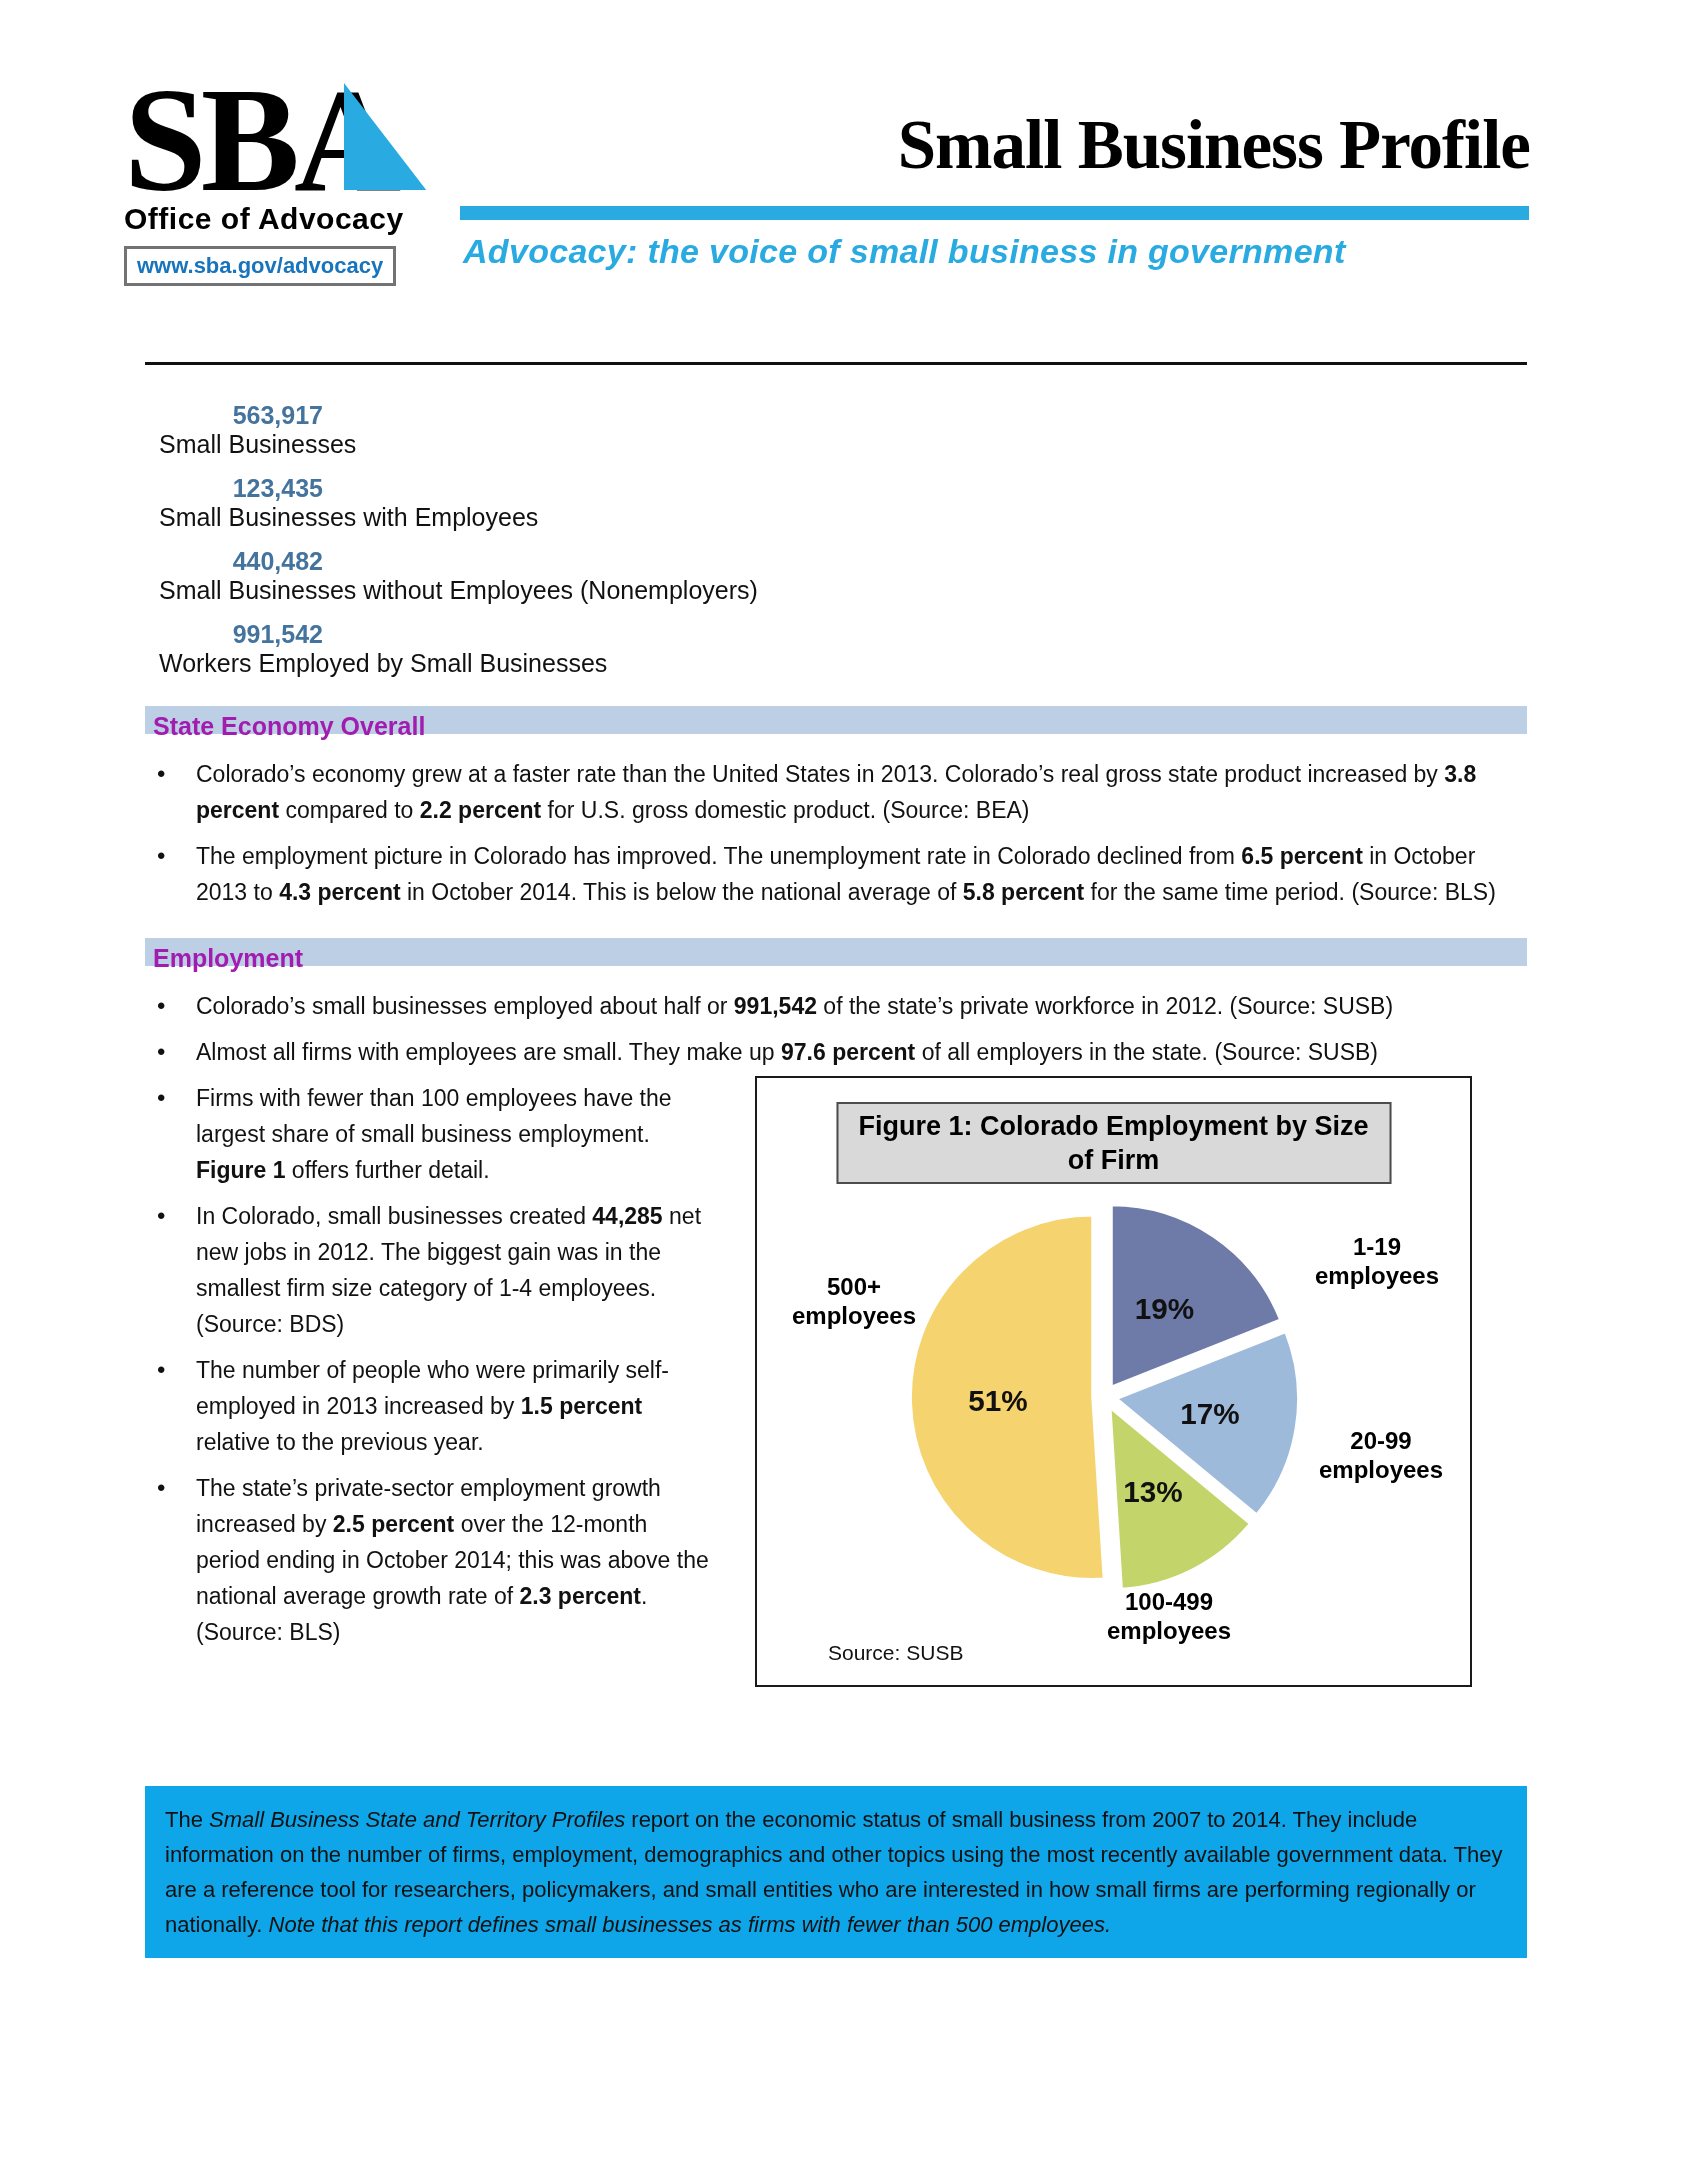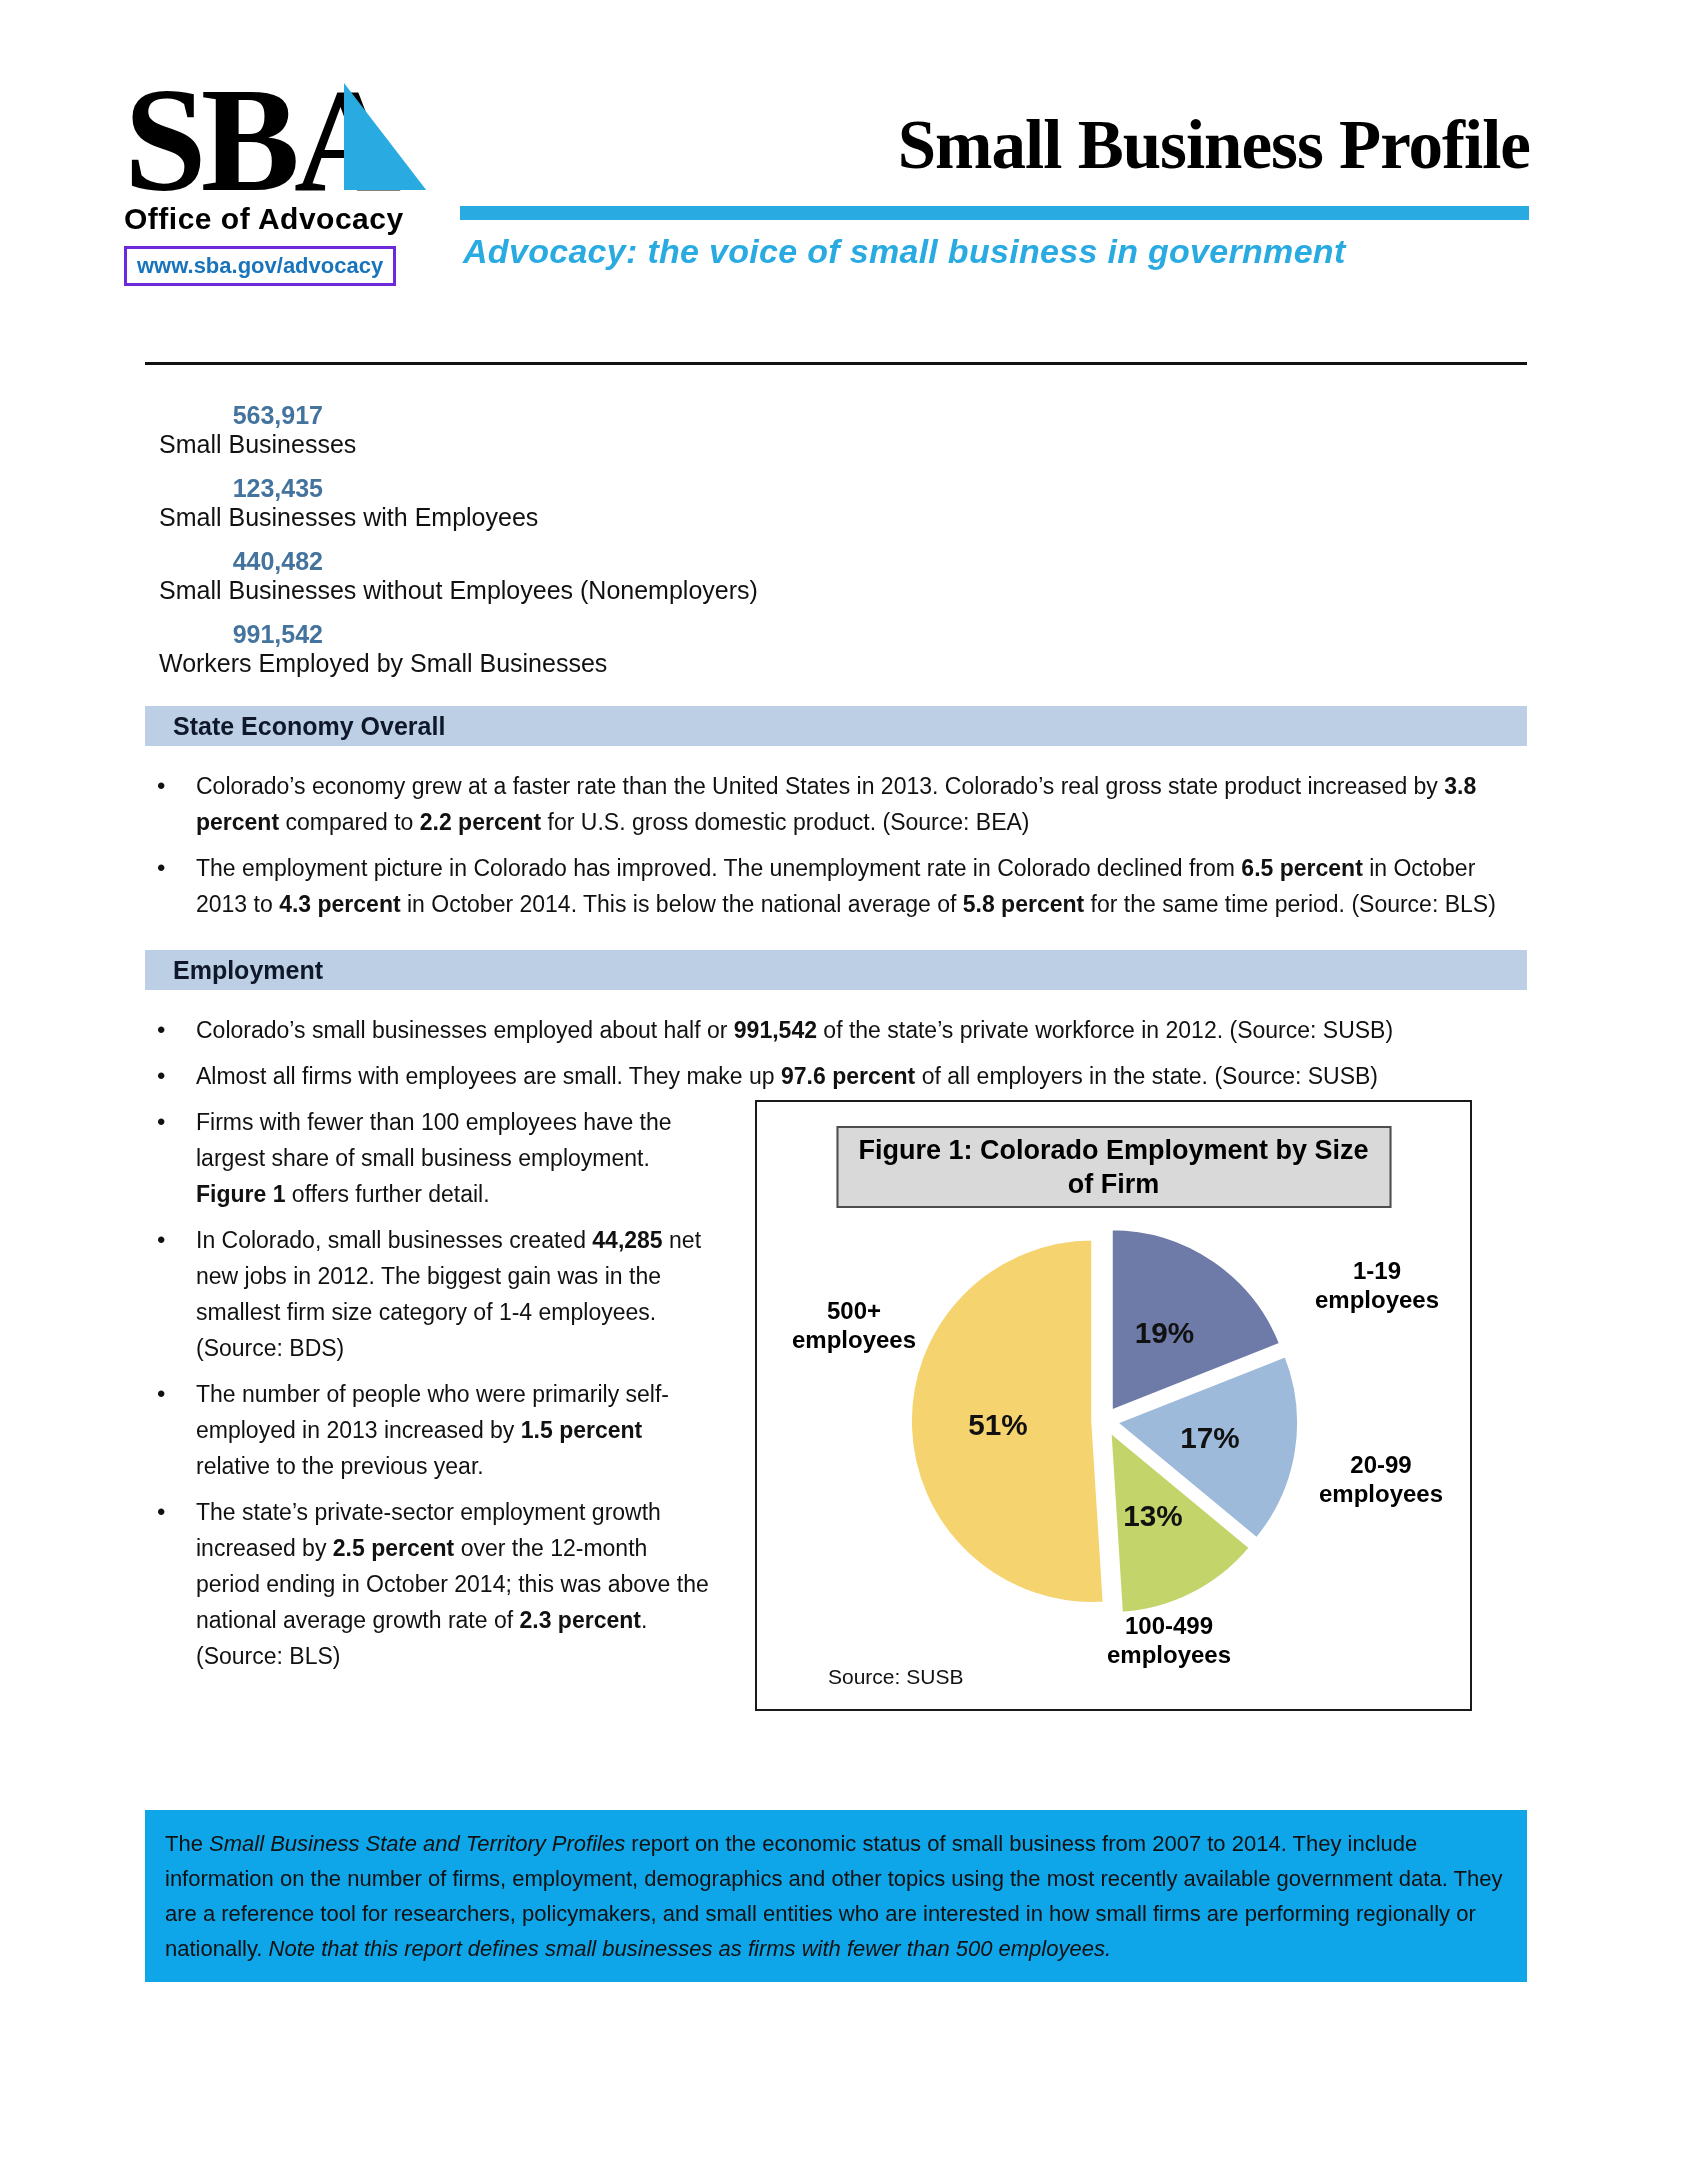--- a/index.html
+++ b/index.html
@@ -7,21 +7,21 @@
   .page {
     position:relative; width:1683px; height:2178px; background:#ffffff;
     font-family:"Liberation Sans", sans-serif; color:#1a1a1a; overflow:hidden;
   }
 
   
   .logo { position:absolute; left:124px; top:79px; width:327px; }
   .sba-svg { display:block; overflow:visible; }
   .office { font-size:30px; font-weight:bold; letter-spacing:0.5px; margin-top:6px; color:#000; }
   .url-box {
-    display:inline-block; border:3px solid #6d28d9; color:#1874BC; font-weight:bold;
+    display:inline-block; border:3px solid #737373; color:#1874BC; font-weight:bold;
     font-size:22px; padding:4px 10px; margin-top:10px; background:#fff;
   }
   .profile-title {
     position:absolute; top:111px; right:153px; font-family:"Liberation Serif", serif;
     font-weight:bold; font-size:69px; line-height:1; color:#000; letter-spacing:-1px;
   }
   .cyan-bar { position:absolute; left:460px; top:206px; width:1069px; height:14px; background:#29ABE2; }
   .tagline {
     position:absolute; left:463px; top:232px; font-size:34px; font-style:italic; font-weight:bold;
     color:#29ABE2; letter-spacing:0.3px;
@@ -31,22 +31,22 @@
   .main { position:absolute; left:145px; top:362px; width:1382px; }
   h1.state { font-size:83px; font-weight:bold; color:#000; line-height:1; margin-bottom:16px; letter-spacing:-1px; }
   .title-rule { border-top:3px solid #111; margin-bottom:36px; }
 
   .stats { margin-bottom:26px; }
   .stat-row { display:flex; align-items:baseline; margin-bottom:15px;flex-direction:column; }
   .stat-value { width:164px; text-align:right; font-weight:bold; font-size:25px; color:#44749D; }
   .stat-label { margin-left:14px; font-size:25px; color:#111; }
 
   .section-band {
-    background:#BCCFE4; height:40px; line-height:40px; font-size:25px; font-weight:bold;
-    color:#0f172a; padding-left:28px; margin-bottom:22px; margin-top:28px;
+    background:#BCCFE4; height:28px; line-height:40px; font-size:25px; font-weight:bold;
+    color:#a21caf; padding-left:8px; margin-bottom:22px; margin-top:28px;
   }
 
   .bullets { font-size:23px; line-height:36px; color:#111; }
   .bullet { position:relative; padding-left:51px; margin-bottom:10px; }
   .bullet::before { content:"\2022"; position:absolute; left:12px; top:0; font-size:24px; }
   .b { font-weight:bold; }
   .i { font-style:italic; }
   .clear { clear:both; }
 
   

